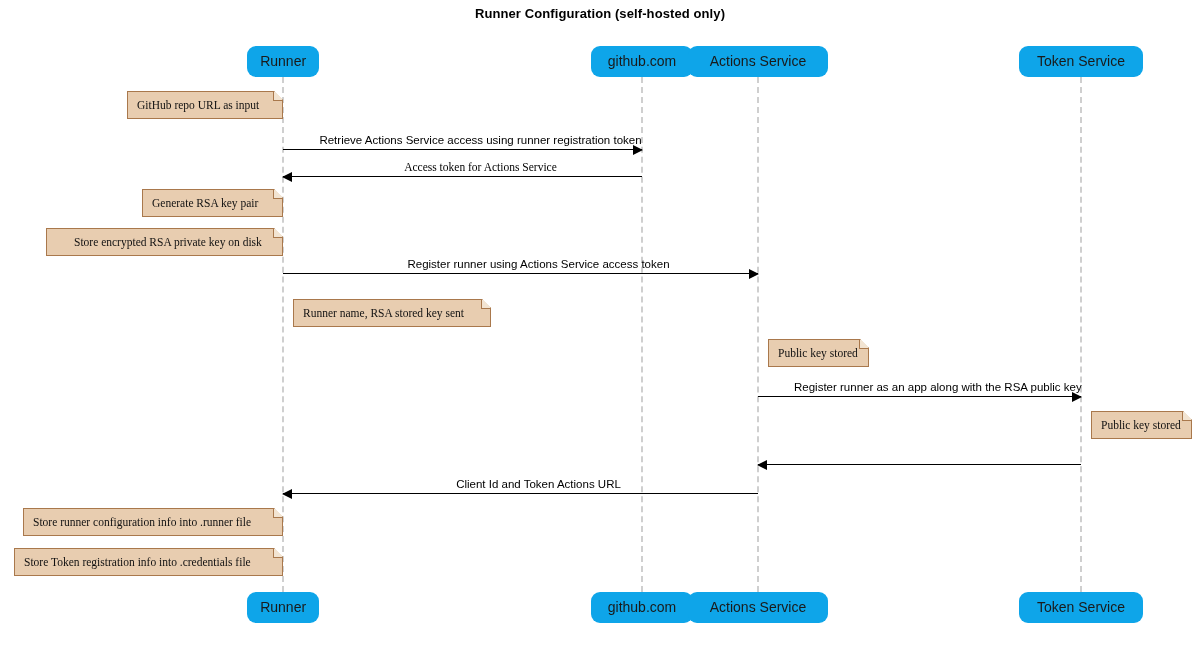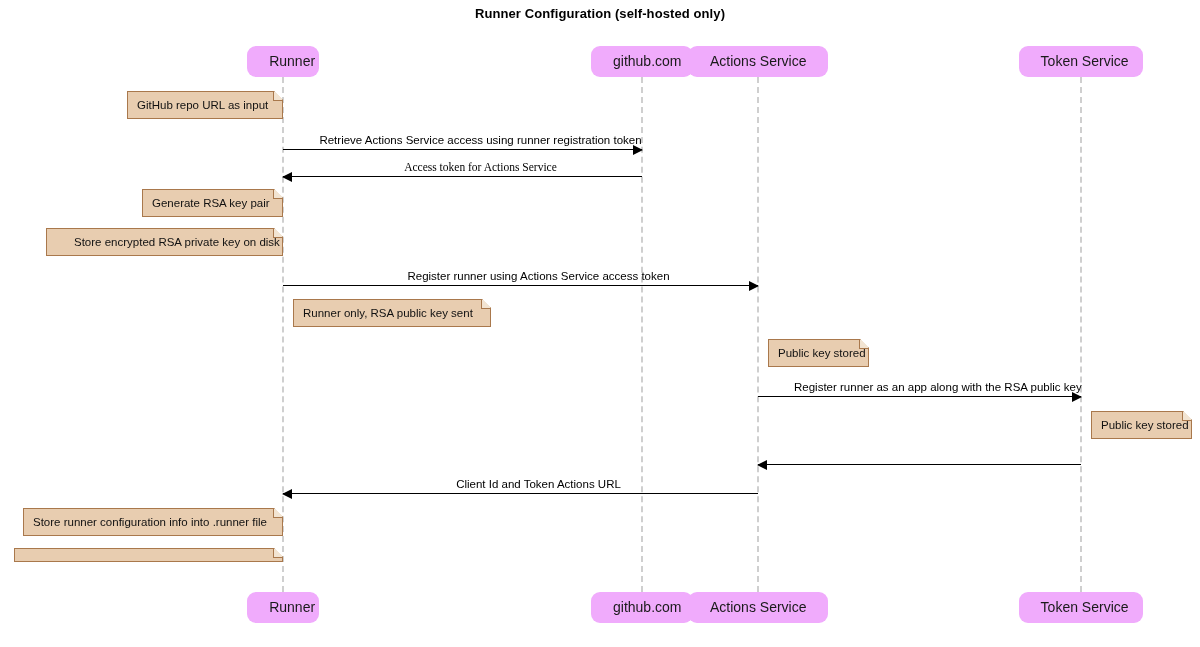--- a/index.html
+++ b/index.html
@@ -36,30 +36,30 @@
   
   .lifeline {
     position: absolute;
     width: 0;
     border-left: 2px dashed #cfcfcf;
   }
 
   
   .participant {
     position: absolute;
-    background: #f0abfc;
+    background: #0ea5e9;
     border-radius: 9px;
     height: 31px;
     line-height: 31px;
-    text-align: right;
+    text-align: center;
     font-size: 14px;
     color: #1a1a1a;
     white-space: nowrap;
     box-sizing: border-box;
-    padding: 0 22px;
+    padding: 0 13px;
   }
 
   
   .message {
     position: absolute;
     height: 18px;
   }
   .message .msg-line {
     position: absolute;
     left: 0;
@@ -117,20 +117,21 @@
     right: 0;
     width: 9px;
     height: 9px;
     background: #f2e4d2;
     border-left: 1px solid #a9784c;
     border-bottom: 1px solid #a9784c;
     box-sizing: border-box;
   }
   .note .note-text {
     display: block;
+    font-family: Liberation Serif, serif;
   }
 </style>
 </head>
 <body>
 
 <div id="diagram">
 
   <div class="diagram-title">Runner Configuration (self-hosted only)</div>
 
   <div id="lifelines-layer">
@@ -153,21 +154,21 @@
       <div class="message to-right" style="left: 283px; width: 359px; top: 132px;">
         <div class="msg-label">Retrieve Actions Service access using runner registration token</div>
         <div class="msg-line"></div>
         <div class="arrow-head"></div>
       </div>
       <div class="message to-left" style="left: 283px; width: 359px; top: 159px; font-family: Liberation Serif, serif;">
         <div class="msg-label">Access token for Actions Service</div>
         <div class="msg-line"></div>
         <div class="arrow-head"></div>
       </div>
-      <div class="message to-right" style="left: 283px; width: 475px; top: 268px;">
+      <div class="message to-right" style="left: 283px; width: 475px; top: 256px;">
         <div class="msg-label">Register runner using Actions Service access token</div>
         <div class="msg-line"></div>
         <div class="arrow-head"></div>
       </div>
       <div class="message to-right" style="left: 758px; width: 323px; top: 379px;">
         <div class="msg-label">Register runner as an app along with the RSA public key</div>
         <div class="msg-line"></div>
         <div class="arrow-head"></div>
       </div>
       <div class="message to-left" style="left: 758px; width: 323px; top: 447px;">
@@ -187,33 +188,34 @@
       </div>
       <div class="note" style="left: 142px; top: 189px; width: 141px;">
         <span class="note-text">Generate RSA key pair</span>
         <span class="fold"></span>
       </div>
       <div class="note" style="left: 46px; top: 228px; width: 237px; padding-left: 27px;">
         <span class="note-text">Store encrypted RSA private key on disk</span>
         <span class="fold"></span>
       </div>
       <div class="note" style="left: 293px; top: 299px; width: 198px;">
-        <span class="note-text">Runner only, RSA public key sent</span>
+        <span class="note-text">Runner name, RSA stored key sent</span>
         <span class="fold"></span>
       </div>
       <div class="note" style="left: 768px; top: 339px; width: 101px;">
         <span class="note-text">Public key stored</span>
         <span class="fold"></span>
       </div>
       <div class="note" style="left: 1091px; top: 411px; width: 101px;">
         <span class="note-text">Public key stored</span>
         <span class="fold"></span>
       </div>
       <div class="note" style="left: 23px; top: 508px; width: 260px;">
         <span class="note-text">Store runner configuration info into .runner file</span>
         <span class="fold"></span>
       </div>
       <div class="note" style="left: 14px; top: 548px; width: 269px;">
+        <span class="note-text">Store Token registration info into .credentials file</span>
         <span class="fold"></span>
       </div>
     </div>
 
 </div>
 
 </body></html>

